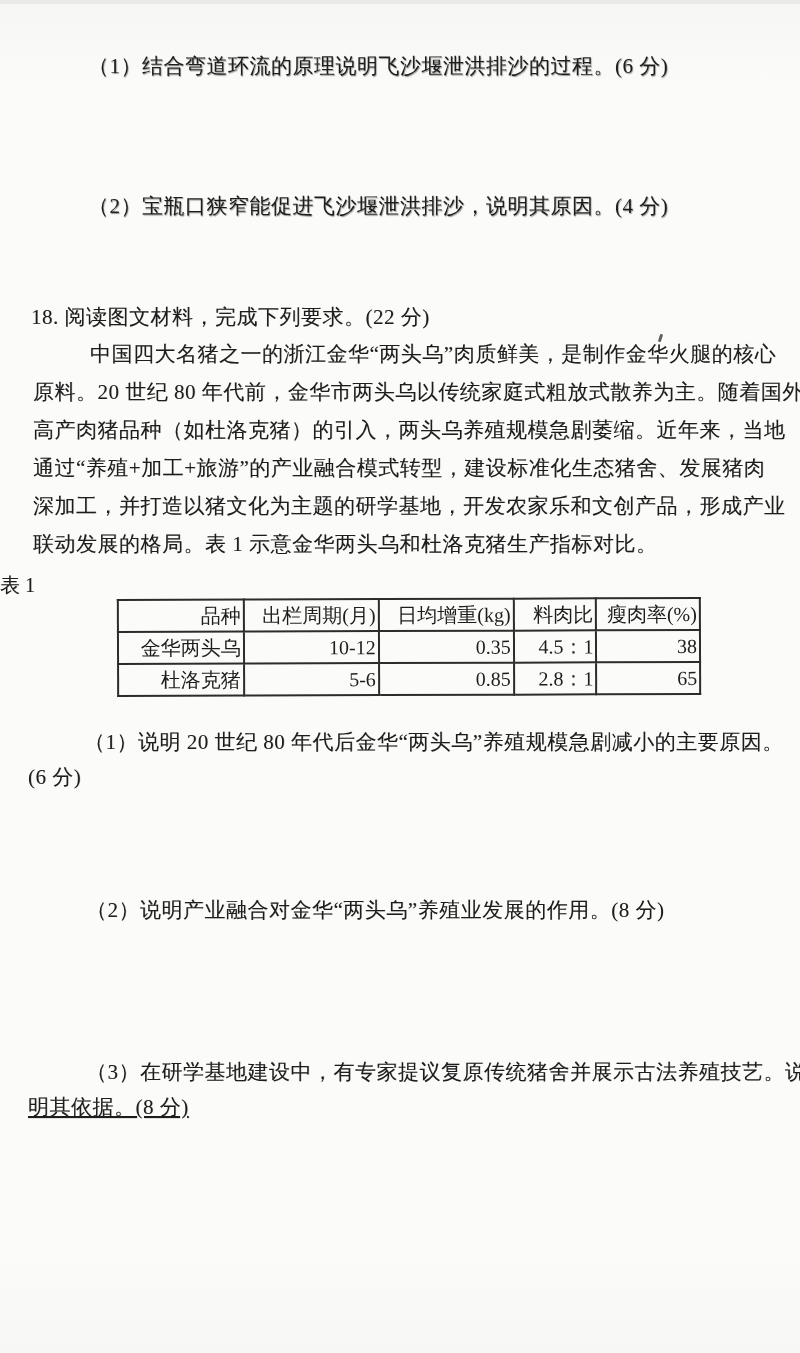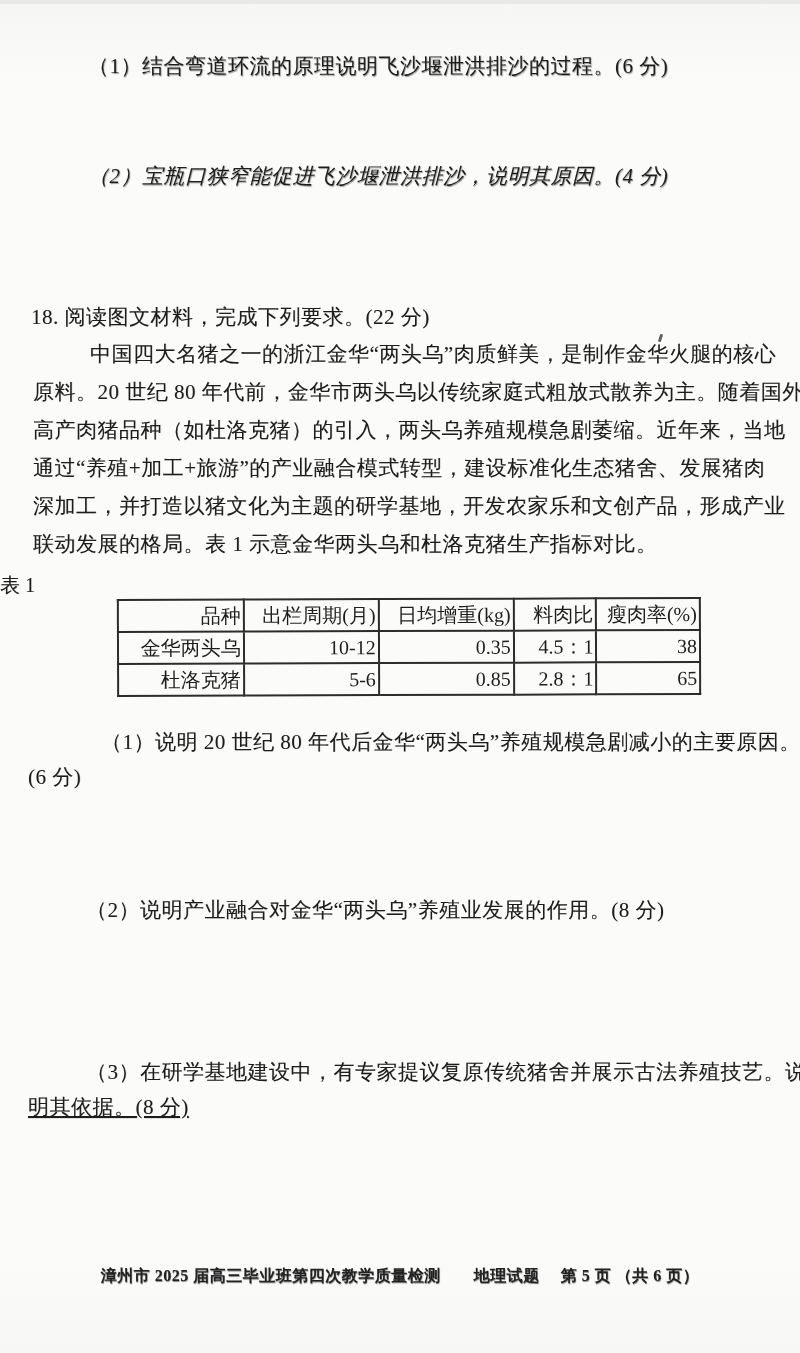--- a/index.html
+++ b/index.html
@@ -84,21 +84,21 @@
     opacity: 0.8;
   }
 </style>
 </head>
 <body>
 
 <div class="page">
 
   <div class="line smudge" style="top: 52px; left: 88px;">（1）结合弯道环流的原理说明飞沙堰泄洪排沙的过程。(6 分)</div>
 
-  <div class="line smudge" style="top: 162px; left: 88px; font-style: italic;">（2）宝瓶口狭窄能促进飞沙堰泄洪排沙，说明其原因。(4 分)</div>
+  <div class="line smudge" style="top: 192px; left: 88px;">（2）宝瓶口狭窄能促进飞沙堰泄洪排沙，说明其原因。(4 分)</div>
 
   <div class="line soft" style="top: 303px; left: 31px;">18. 阅读图文材料，完成下列要求。(22 分)</div>
 
   <div class="stray-mark"></div>
 
   <div>
     <div class="line soft para-line" style="top: 340px; left: 90px;">中国四大名猪之一的浙江金华“两头乌”肉质鲜美，是制作金华火腿的核心</div>
     <div class="line soft para-line" style="top: 378px; left: 33px;">原料。20 世纪 80 年代前，金华市两头乌以传统家庭式粗放式散养为主。随着国外</div>
     <div class="line soft para-line" style="top: 416px; left: 33px;">高产肉猪品种（如杜洛克猪）的引入，两头乌养殖规模急剧萎缩。近年来，当地</div>
     <div class="line soft para-line" style="top: 454px; left: 33px;">通过“养殖+加工+旅游”的产业融合模式转型，建设标准化生态猪舍、发展猪肉</div>
@@ -127,23 +127,22 @@
       <tr>
         <td>杜洛克猪</td>
         <td>5-6</td>
         <td>0.85</td>
         <td>2.8：1</td>
         <td>65</td>
       </tr>
     </tbody>
   </table>
 
-  <div class="line soft" style="top: 728px; left: 101px;">（1）说明 20 世纪 80 年代后金华“两头乌”养殖规模急剧减小的主要原因。</div>
+  <div class="line soft" style="top: 728px; left: 84px;">（1）说明 20 世纪 80 年代后金华“两头乌”养殖规模急剧减小的主要原因。</div>
   <div class="line soft" style="top: 763px; left: 28px;">(6 分)</div>
 
   <div class="line soft" style="top: 896px; left: 86px;">（2）说明产业融合对金华“两头乌”养殖业发展的作用。(8 分)</div>
 
   <div class="line soft" style="top: 1058px; left: 86px;">（3）在研学基地建设中，有专家提议复原传统猪舍并展示古法养殖技艺。说</div>
   <div class="line soft" style="top: 1093px; left: 28px; text-decoration: underline;">明其依据。(8 分)</div>
 
-  <div class="footer">漳州市 2025 届高三毕业班第四次教学质量检测　　地理试题　  第 5 页 （共 6 页）</div>
 
 </div>
 
 </body></html>

